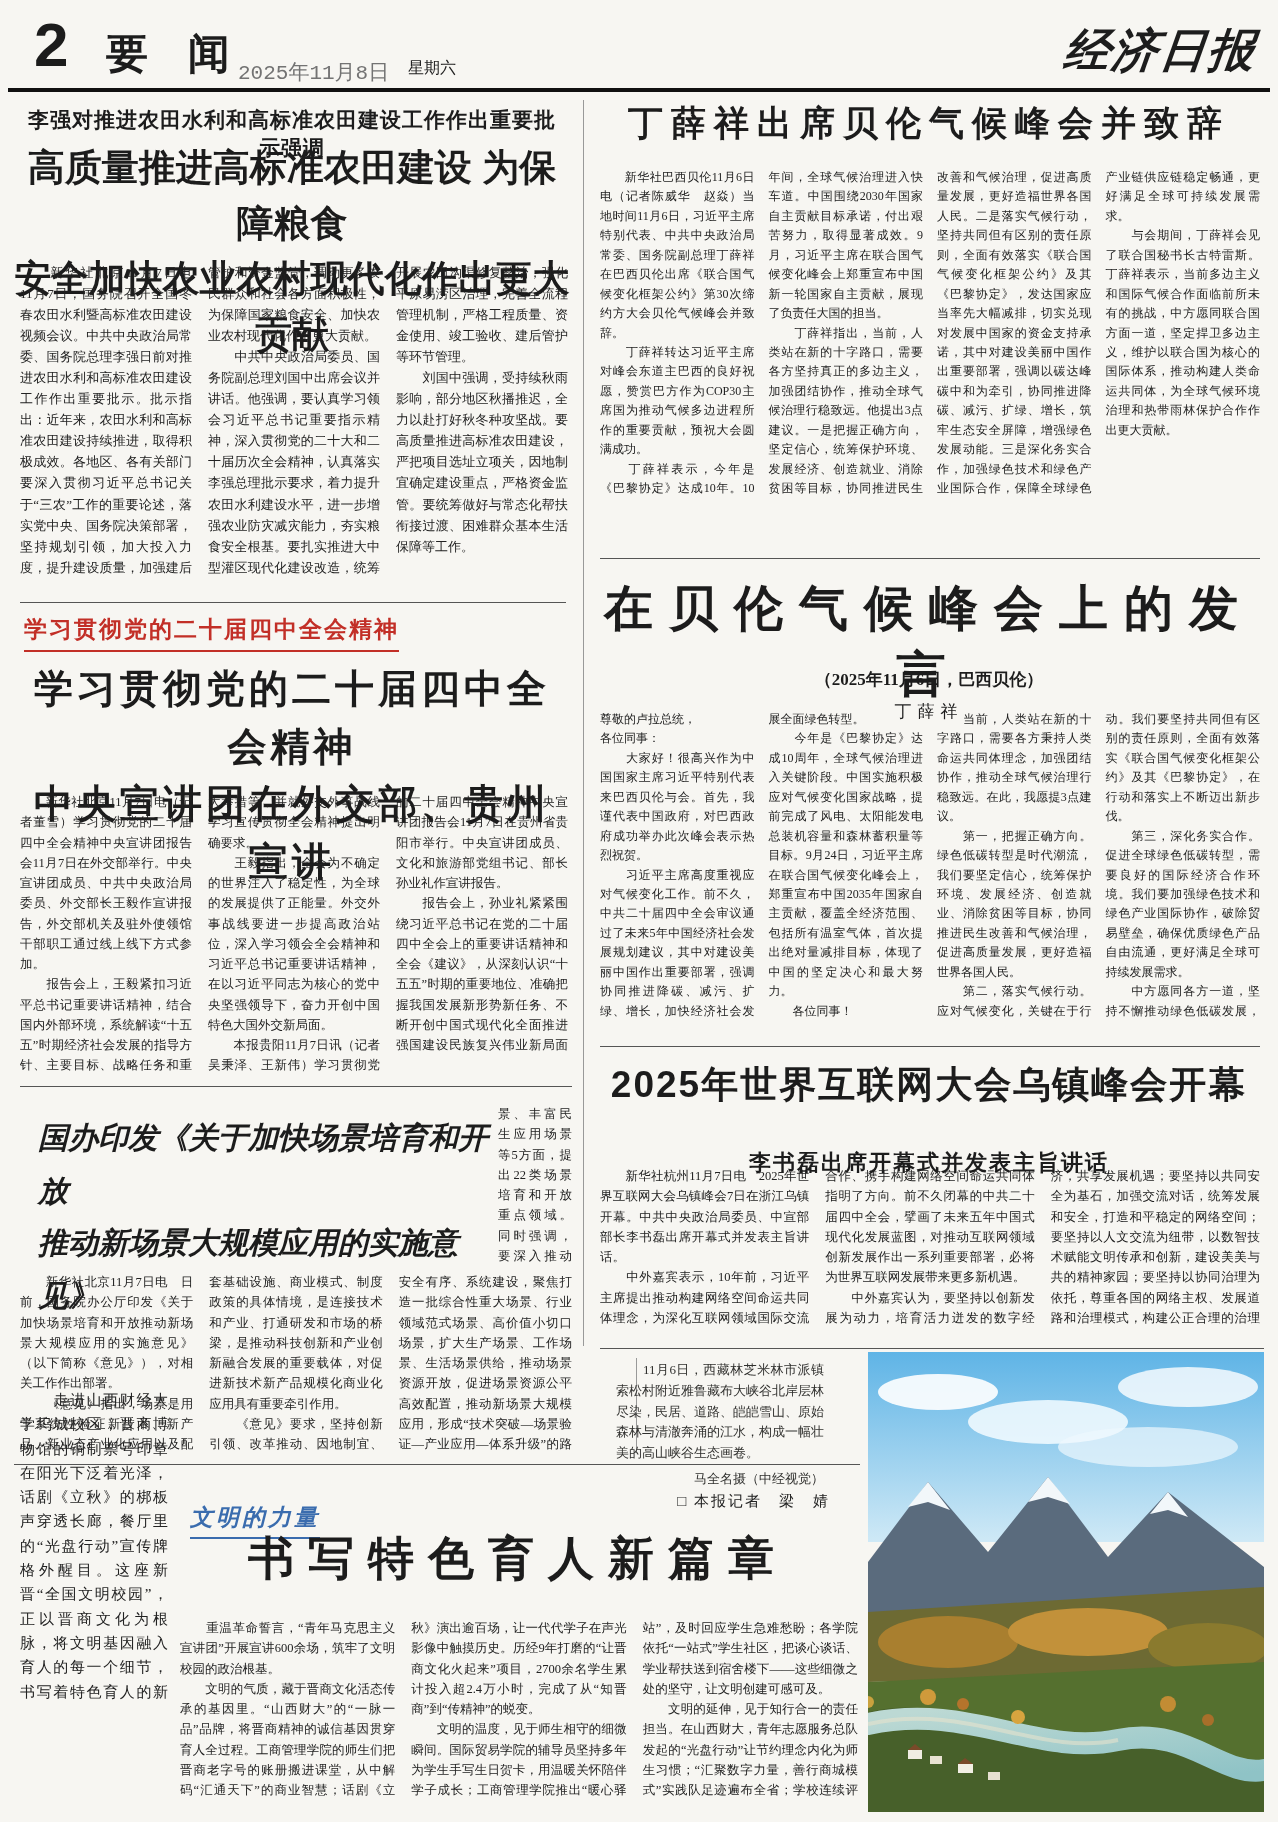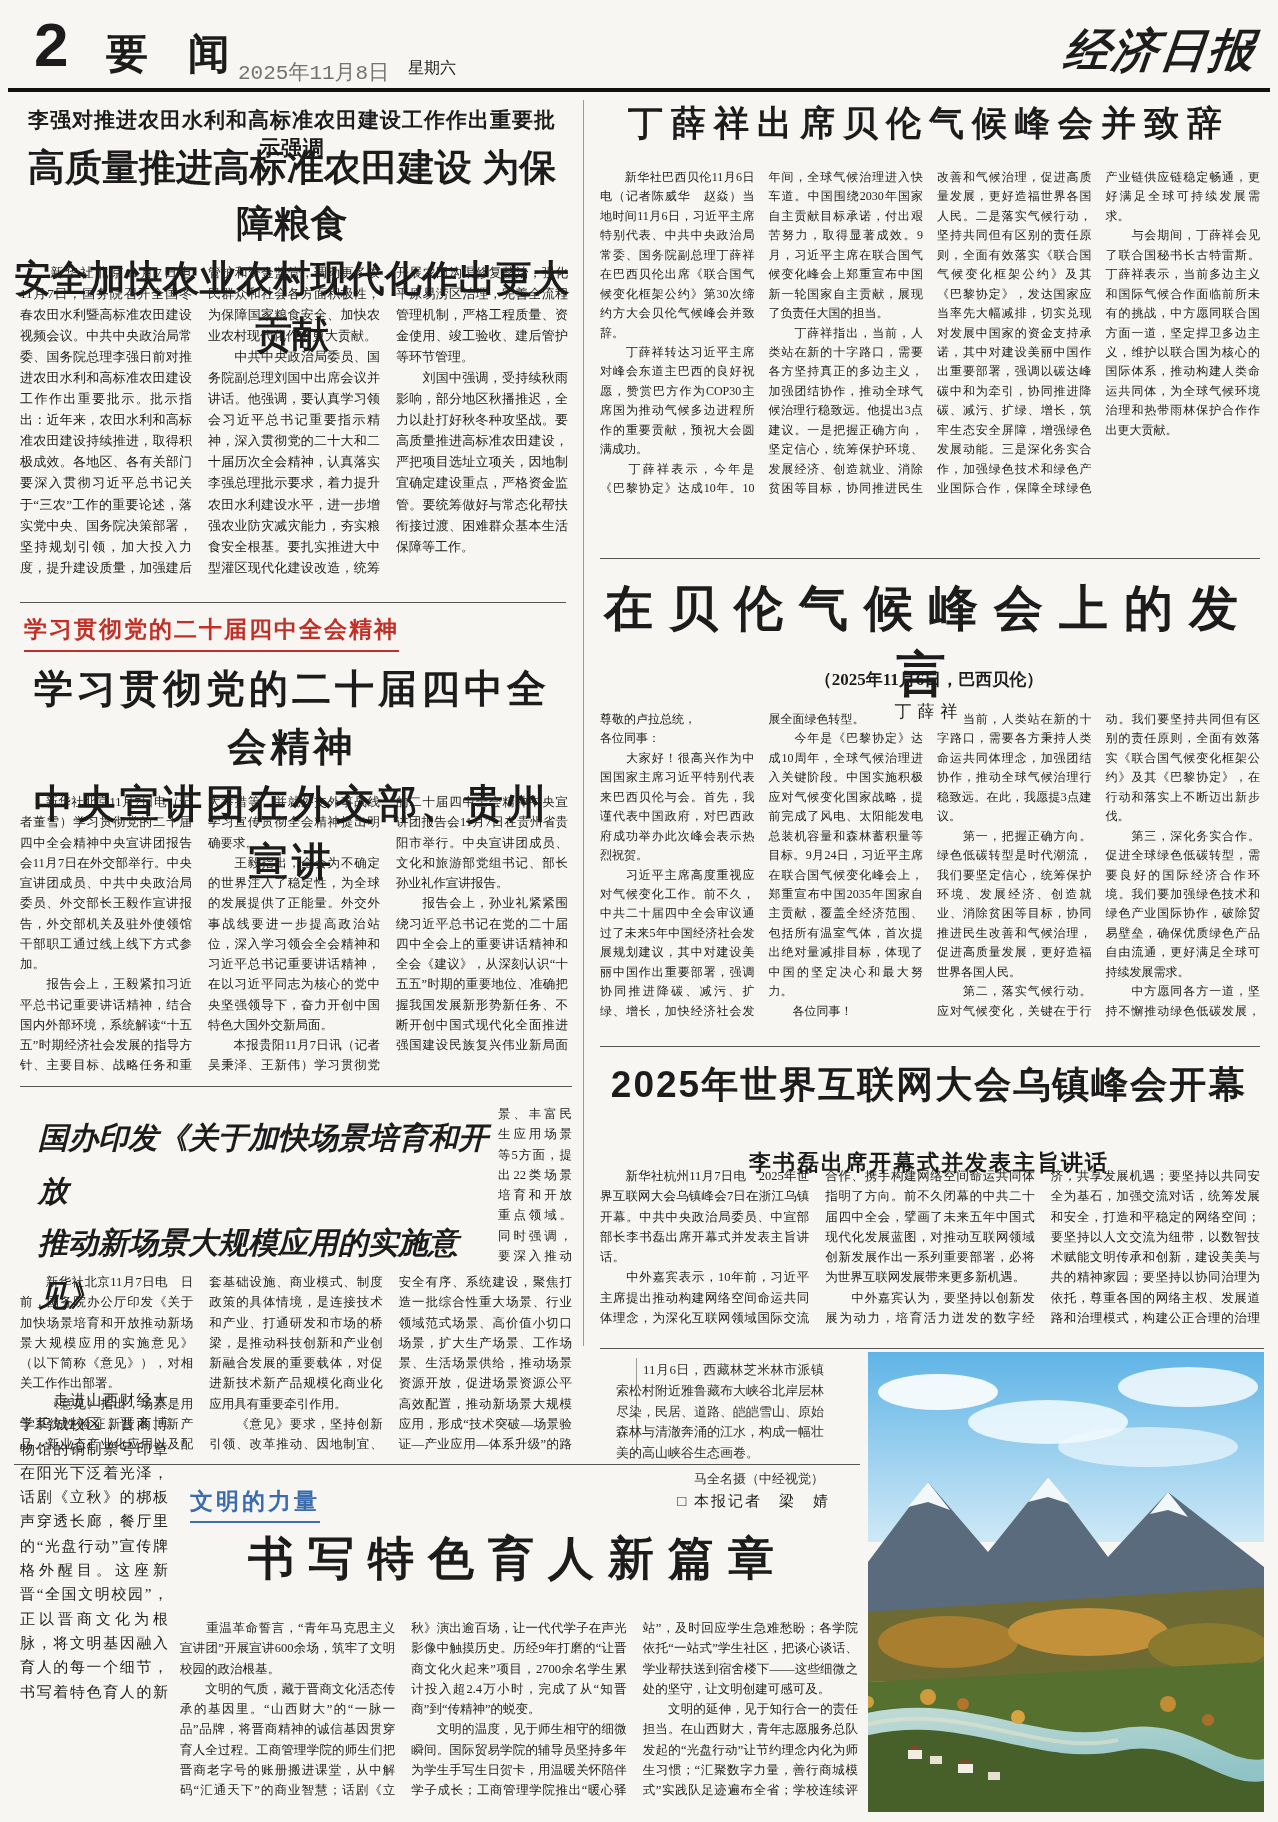--- a/index.html
+++ b/index.html
@@ -16,22 +16,22 @@
   .bigtitle{font-family:"Liberation Sans","DejaVu Sans",sans-serif;font-weight:bold;text-align:center;white-space:pre-line;}
   .body-text{
     font-size:13px;line-height:1.62;text-align:justify;white-space:pre-line;
     overflow:hidden;column-gap:16px;color:#222;
   }
   .eyebrow-red{
     font-family:"Liberation Sans","DejaVu Sans",sans-serif;font-weight:bold;font-size:23px;color:#c22f27;
     display:inline-block;border-bottom:2px solid #c22f27;padding-bottom:5px;letter-spacing:2px;
   }
   .eyebrow-blue{
-    font-family:"DejaVu Serif","Liberation Serif",serif;font-weight:bold;font-size:23px;color:#3a6cae;
-    display:inline-block;border-bottom:2px solid #3a6cae;padding-bottom:4px;letter-spacing:3px;
+    font-family:"DejaVu Serif","Liberation Serif",serif;font-style:italic;font-weight:bold;font-size:23px;color:#3a6cae;
+    display:inline-block;border-bottom:2px solid #3a6cae;padding-bottom:4px;letter-spacing:3px;margin-top:16px;
   }
   .center{text-align:center;margin-top:24px;}
   .masthead{
     font-family:"DejaVu Serif","Liberation Serif",serif;font-style:italic;font-weight:bold;
     font-size:46px;color:#1d1d1d;transform:skewX(-6deg);letter-spacing:2px;
   }
   .caption{font-size:13px;line-height:1.6;text-align:justify;color:#30302e;white-space:pre-line;}
   .credit{font-size:13px;text-align:right;color:#30302e;margin-top:6px;}
   .reporter{font-size:15px;color:#222;text-align:right;letter-spacing:2px;}
   .serif-italic-title{font-family:"DejaVu Serif","Liberation Serif",serif;font-weight:bold;font-style:italic;white-space:pre-line;}

